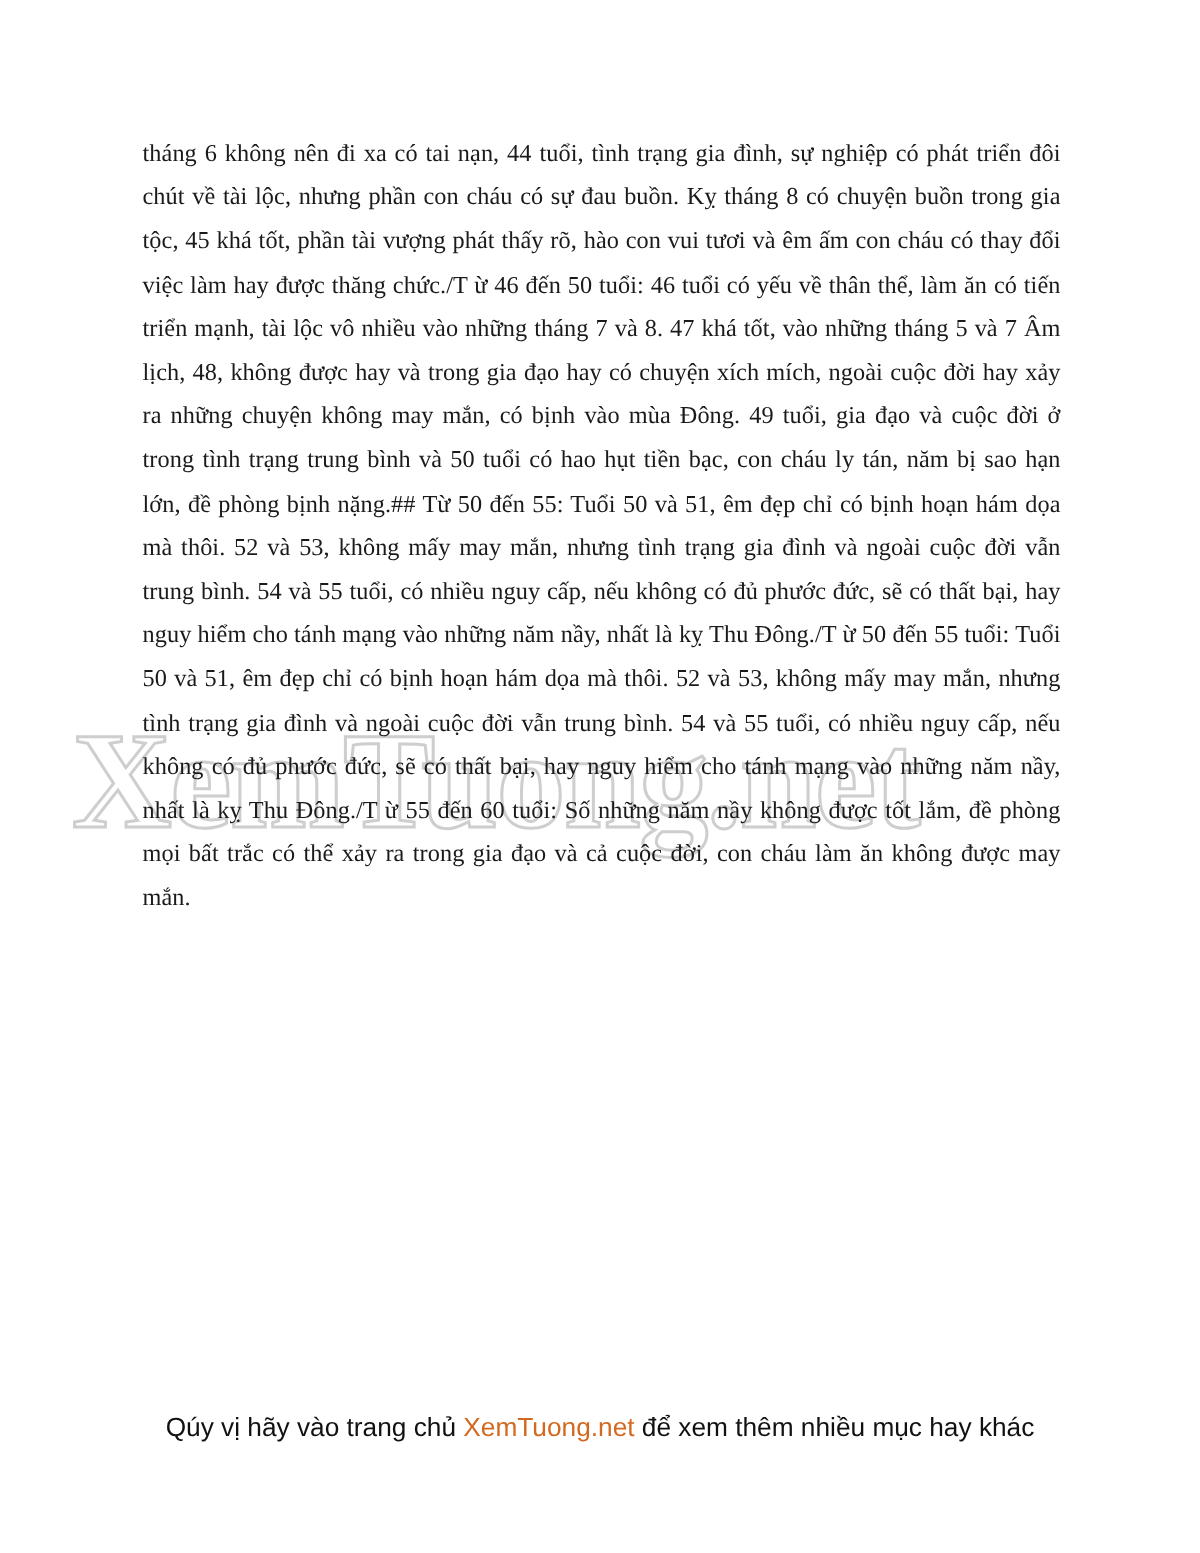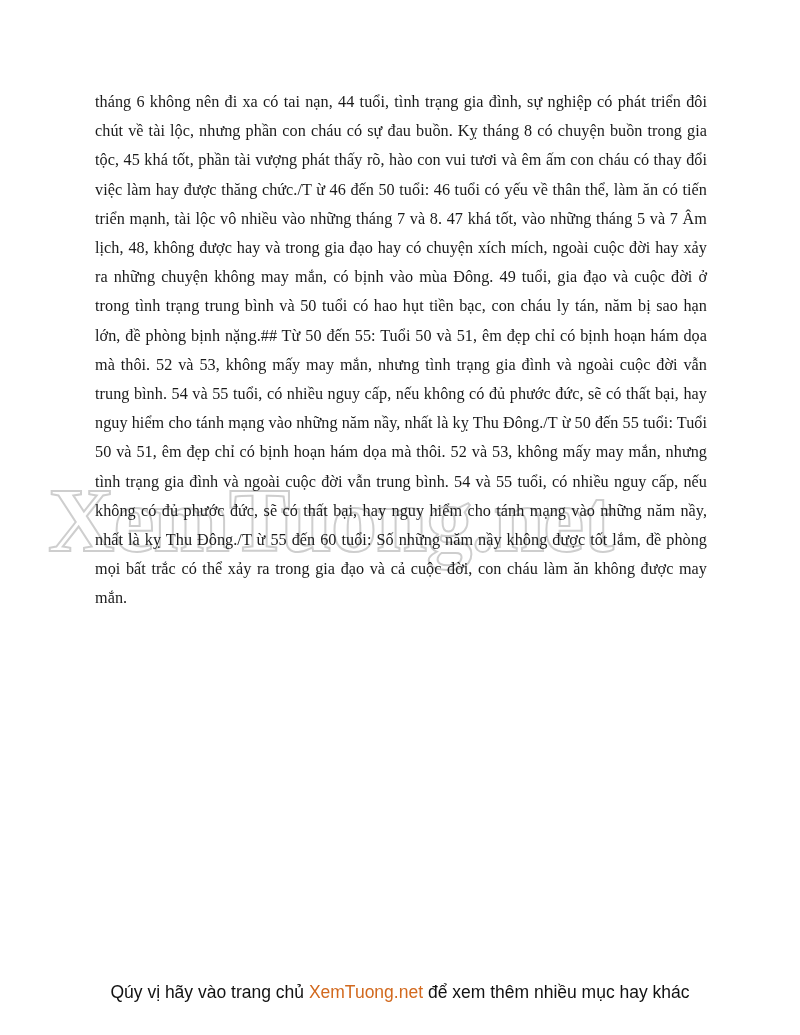--- a/index.html
+++ b/index.html
@@ -71,21 +71,21 @@
     -webkit-text-stroke: 2px rgba(150,150,150,0.55);
     text-shadow:
       1px 1px 0 rgba(255,255,255,0.0);
     white-space: nowrap;
     opacity: 0.85;
   }
 
   .footer {
     position: absolute;
     left: 0;
-    top: 982px;
+    top: 941px;
     width: 800px;
     text-align: center;
     font-family: "Liberation Sans", sans-serif;
     font-size: 17.5px;
     color: #111111;
     z-index: 4;
   }
   .footer .brand {
     color: #d2691e;
     font-family: "Liberation Sans", sans-serif;

